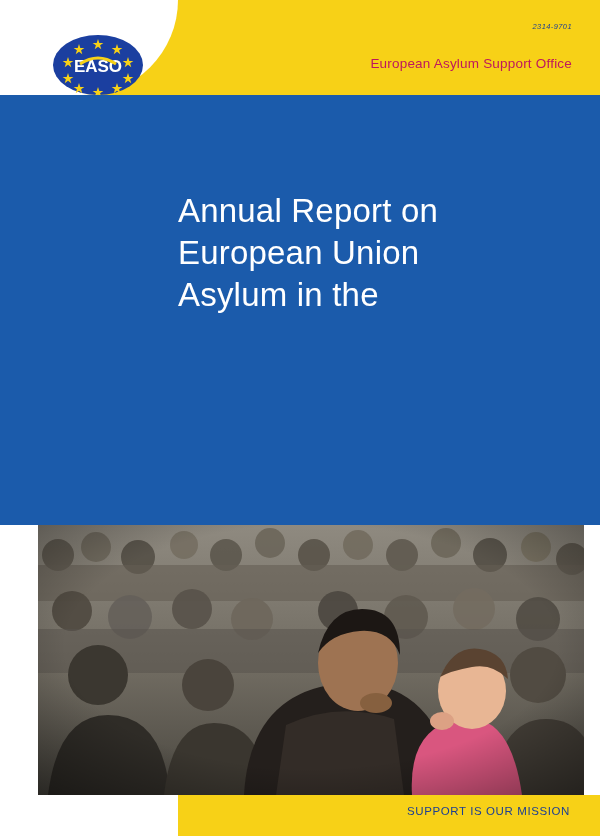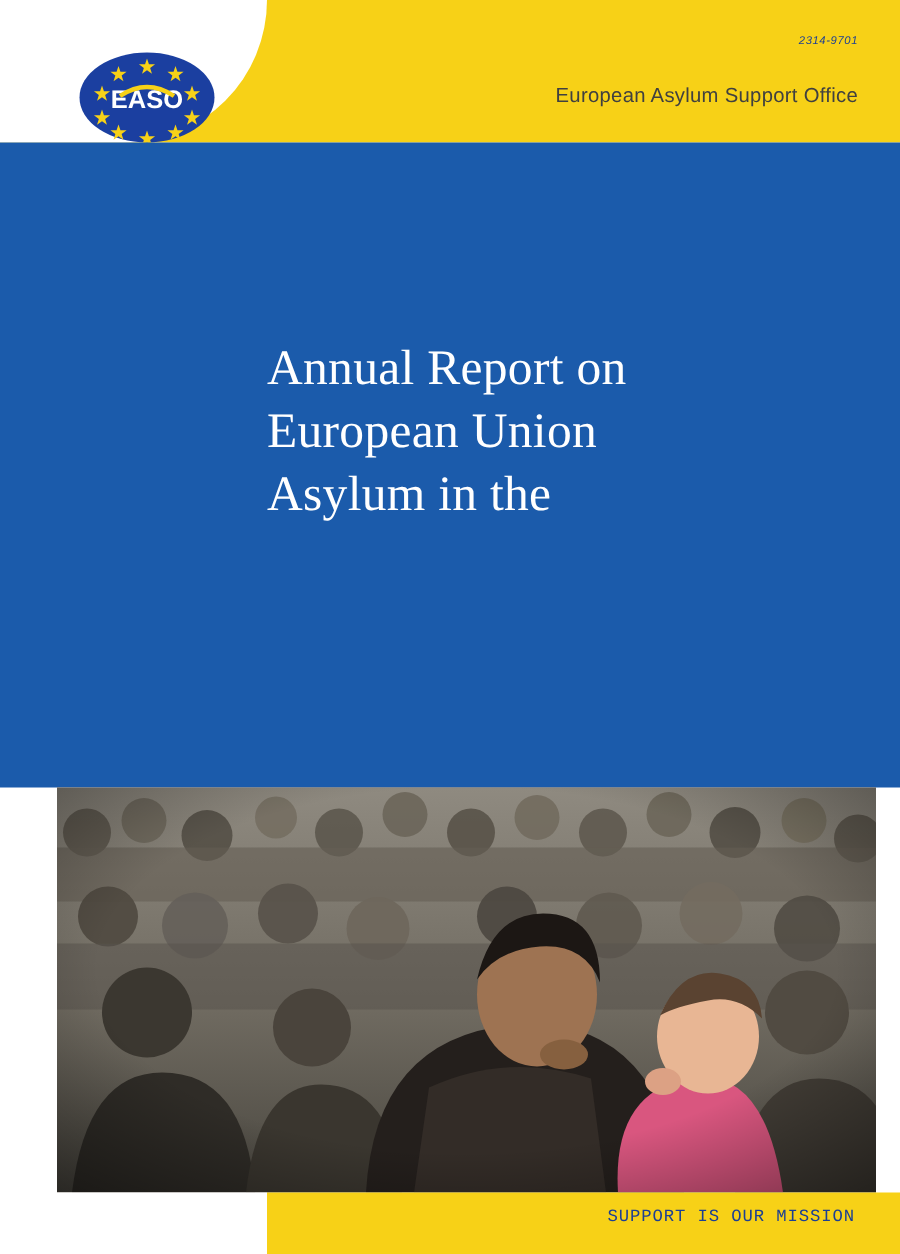--- a/index.html
+++ b/index.html
@@ -60,21 +60,21 @@
     color: #1c3f94;
     font-family: "Liberation Sans", sans-serif;
     font-style: italic;
   }
 
   .org-name {
     position: absolute;
     right: 28px;
     top: 56px;
     font-size: 13.5px;
-    color: #404040;
+    color: #be185d;
     letter-spacing: 0.2px;
     font-family: "Liberation Sans", sans-serif;
   }
 
   
   .blue-body {
     position: absolute;
     left: 0;
     top: 95px;
     width: 600px;
@@ -85,22 +85,21 @@
   .title {
     position: absolute;
     left: 178px;
     top: 190px;
     width: 380px;
     color: #ffffff;
     font-size: 33px;
     line-height: 42px;
     font-weight: normal;
     letter-spacing: 0.2px;
-    font-family: Liberation Serif, serif;
-    margin-top: 35px;
+    font-family: Liberation Sans, sans-serif;
   }
   .title span { display: block; }
 
   
   .photo {
     position: absolute;
     left: 38px;
     top: 525px;
     width: 546px;
     height: 270px;
@@ -126,21 +125,21 @@
     height: 41px;
     background: #ffffff;
   }
   .tagline {
     position: absolute;
     right: 30px;
     top: 805px;
     font-size: 11.5px;
     letter-spacing: 0.6px;
     color: #1c3f94;
-    font-family: Liberation Mono, monospace;
+    font-family: Liberation Sans, sans-serif;
   }
 </style>
 </head>
 <body>
 
 <div class="page">
 
   <div class="top-band">
     <div class="logo-plate"></div>
 

